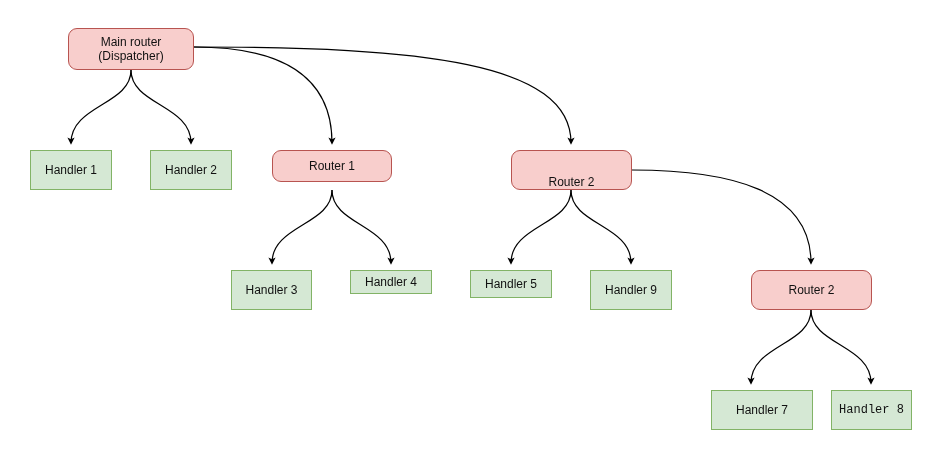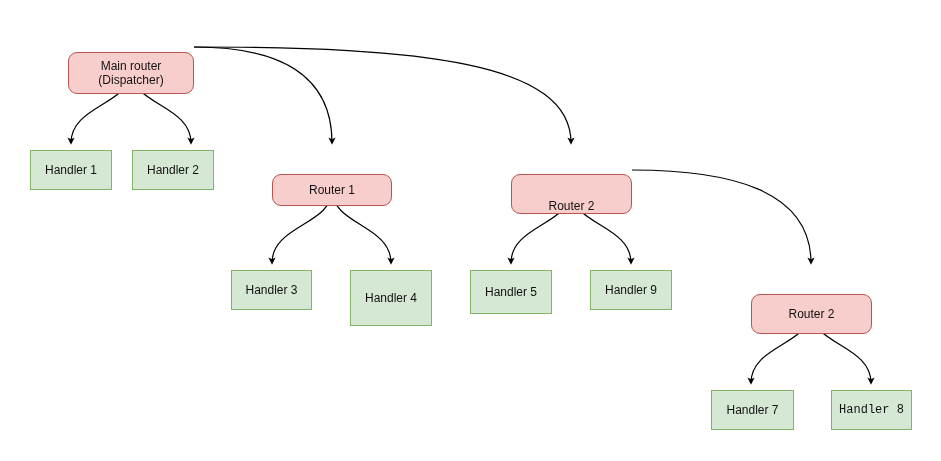--- a/index.html
+++ b/index.html
@@ -32,21 +32,20 @@
     text-align: center;
     font-size: 12px;
     line-height: 14px;
     color: #111111;
     white-space: pre-line;
   }
   .node-router {
     background: #f8cecc;
     border: 1px solid #b85450;
     border-radius: 9px;
-    margin-top: 24px;
   }
   .node-handler {
     background: #d5e8d4;
     border: 1px solid #82b366;
     border-radius: 0;
   }
 </style>
 </head>
 <body>
 
@@ -70,25 +69,25 @@
         <path d="M 632 170 C 730 170 811 190 811 263" fill="none" stroke="#000000" stroke-width="1.2" marker-end="url(#arrowhead)"></path>
         <path d="M 811 310 C 811 345 751 345 751 383" fill="none" stroke="#000000" stroke-width="1.2" marker-end="url(#arrowhead)"></path>
         <path d="M 811 310 C 811 345 871 345 871 383" fill="none" stroke="#000000" stroke-width="1.2" marker-end="url(#arrowhead)"></path>
       </g>
   </svg>
 
   <div id="nodes-layer">
       <div class="node node-router" style="left: 68px; top: 28px; width: 126px; height: 42px;"><span>Main router
 (Dispatcher)</span></div>
       <div class="node node-handler" style="left: 30px; top: 150px; width: 82px; height: 40px;"><span>Handler 1</span></div>
-      <div class="node node-handler" style="left: 132px; top: 150px; width: 82px; height: 40px;"><span>Handler 2</span></div>
+      <div class="node node-handler" style="left: 150px; top: 150px; width: 82px; height: 40px;"><span>Handler 2</span></div>
       <div class="node node-router" style="left: 272px; top: 150px; width: 120px; height: 32px;"><span>Router 1</span></div>
       <div class="node node-router" style="left: 511px; top: 150px; width: 121px; height: 40px; align-items: flex-end;"><span>Router 2</span></div>
       <div class="node node-handler" style="left: 231px; top: 270px; width: 81px; height: 40px;"><span>Handler 3</span></div>
-      <div class="node node-handler" style="left: 350px; top: 270px; width: 82px; height: 56px;"><span>Handler 4</span></div>
-      <div class="node node-handler" style="left: 470px; top: 270px; width: 82px; height: 44px;"><span>Handler 5</span></div>
+      <div class="node node-handler" style="left: 350px; top: 270px; width: 82px; height: 24px;"><span>Handler 4</span></div>
+      <div class="node node-handler" style="left: 470px; top: 270px; width: 82px; height: 28px;"><span>Handler 5</span></div>
       <div class="node node-handler" style="left: 590px; top: 270px; width: 82px; height: 40px;"><span>Handler 9</span></div>
       <div class="node node-router" style="left: 751px; top: 270px; width: 121px; height: 40px;"><span>Router 2</span></div>
-      <div class="node node-handler" style="left: 711px; top: 390px; width: 83px; height: 40px;"><span>Handler 7</span></div>
+      <div class="node node-handler" style="left: 711px; top: 390px; width: 102px; height: 40px;"><span>Handler 7</span></div>
       <div class="node node-handler" style="left: 831px; top: 390px; width: 81px; height: 40px; font-family: Liberation Mono, monospace;"><span>Handler 8</span></div>
     </div>
 
 </div>
 
 </body></html>

